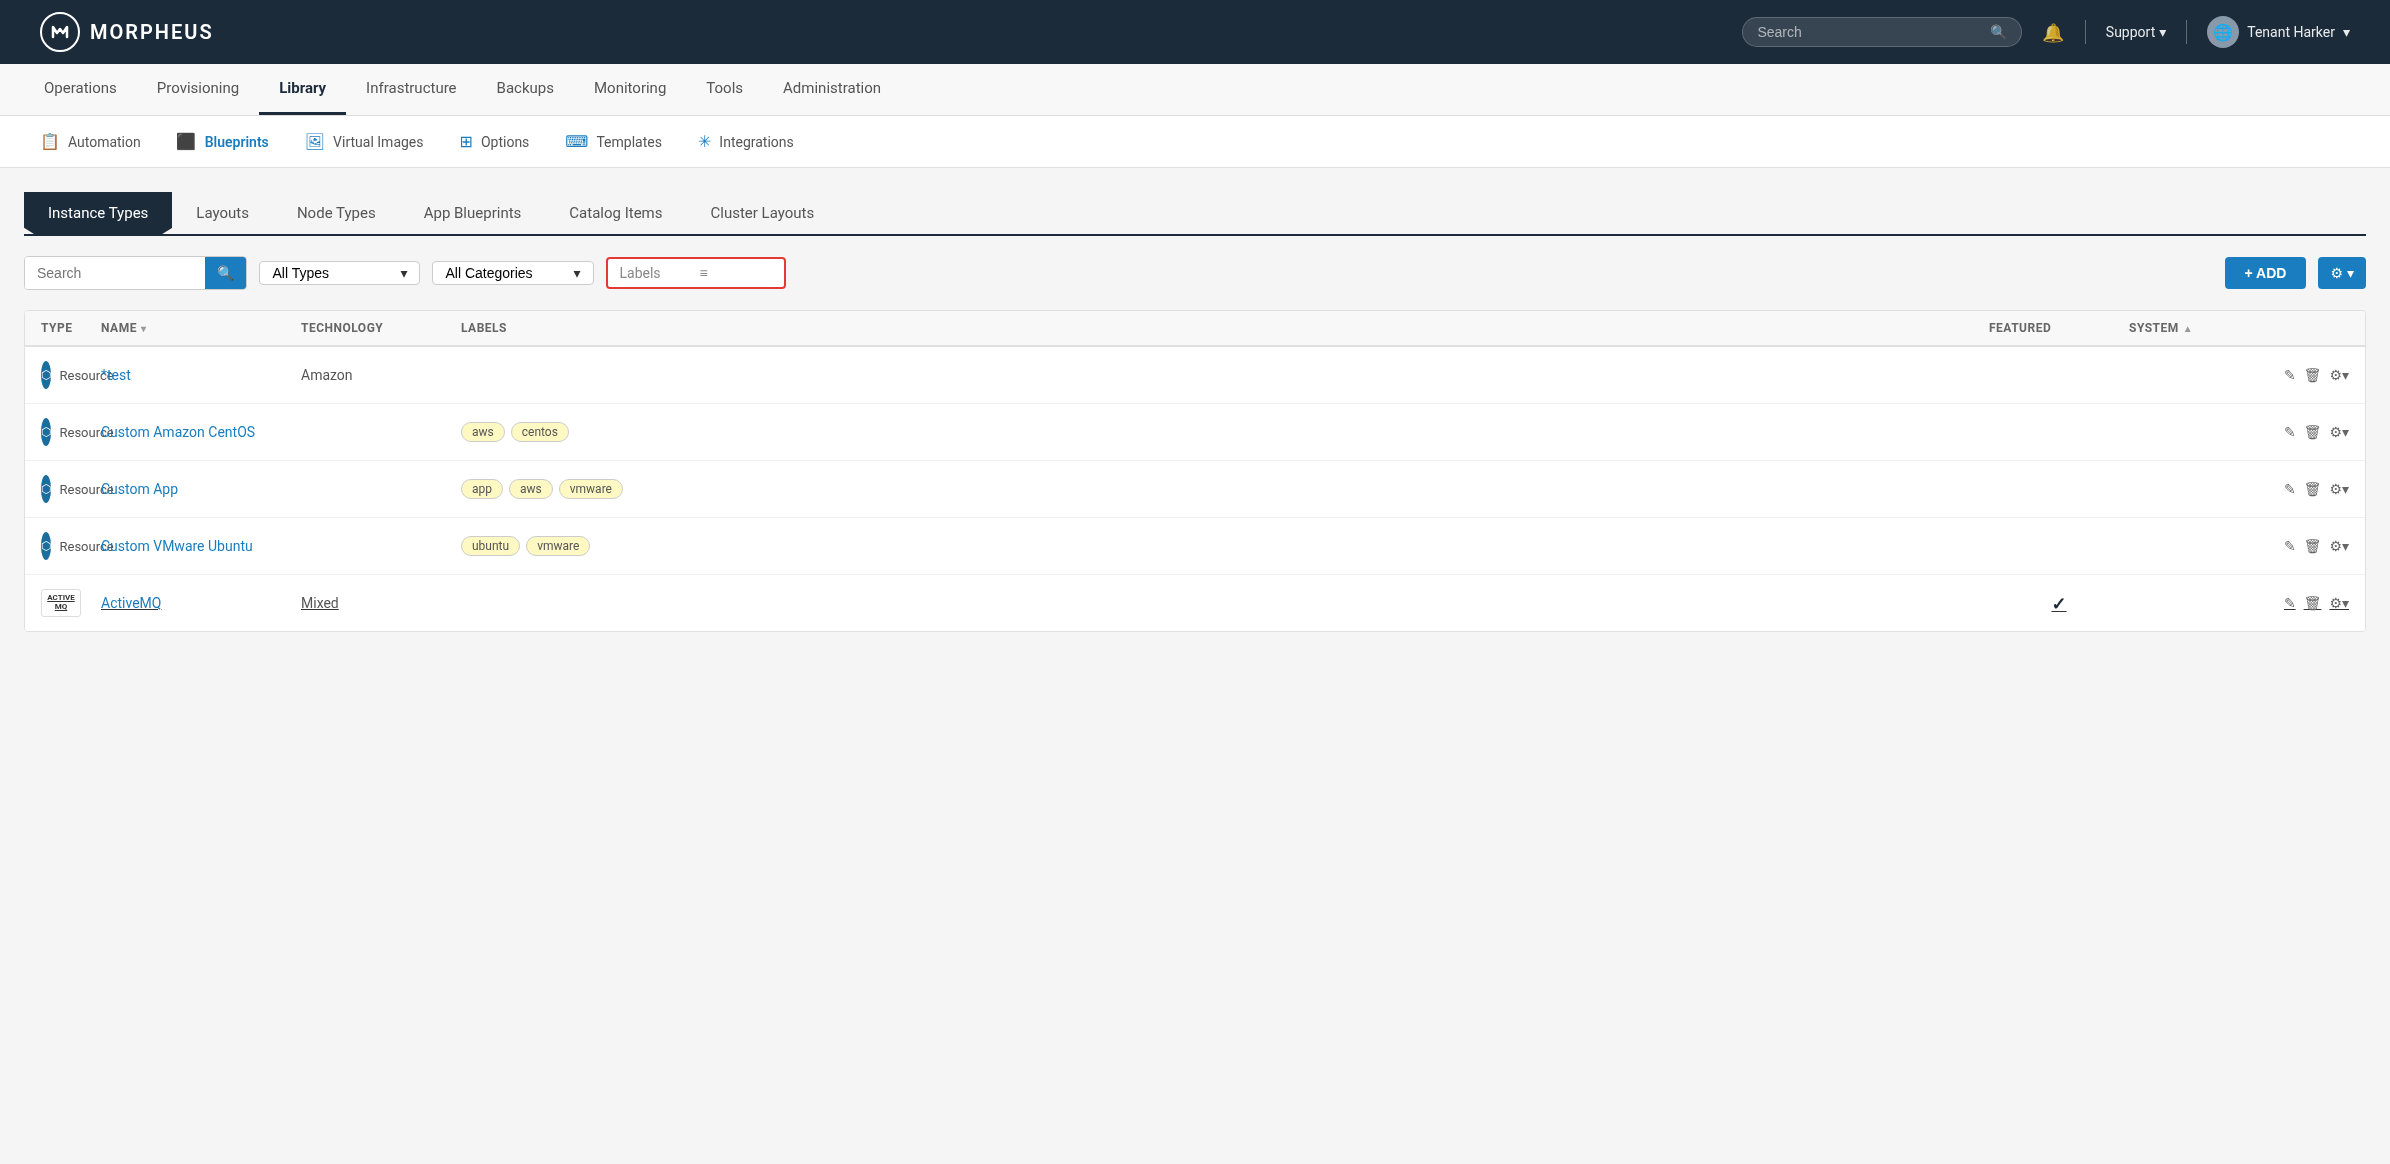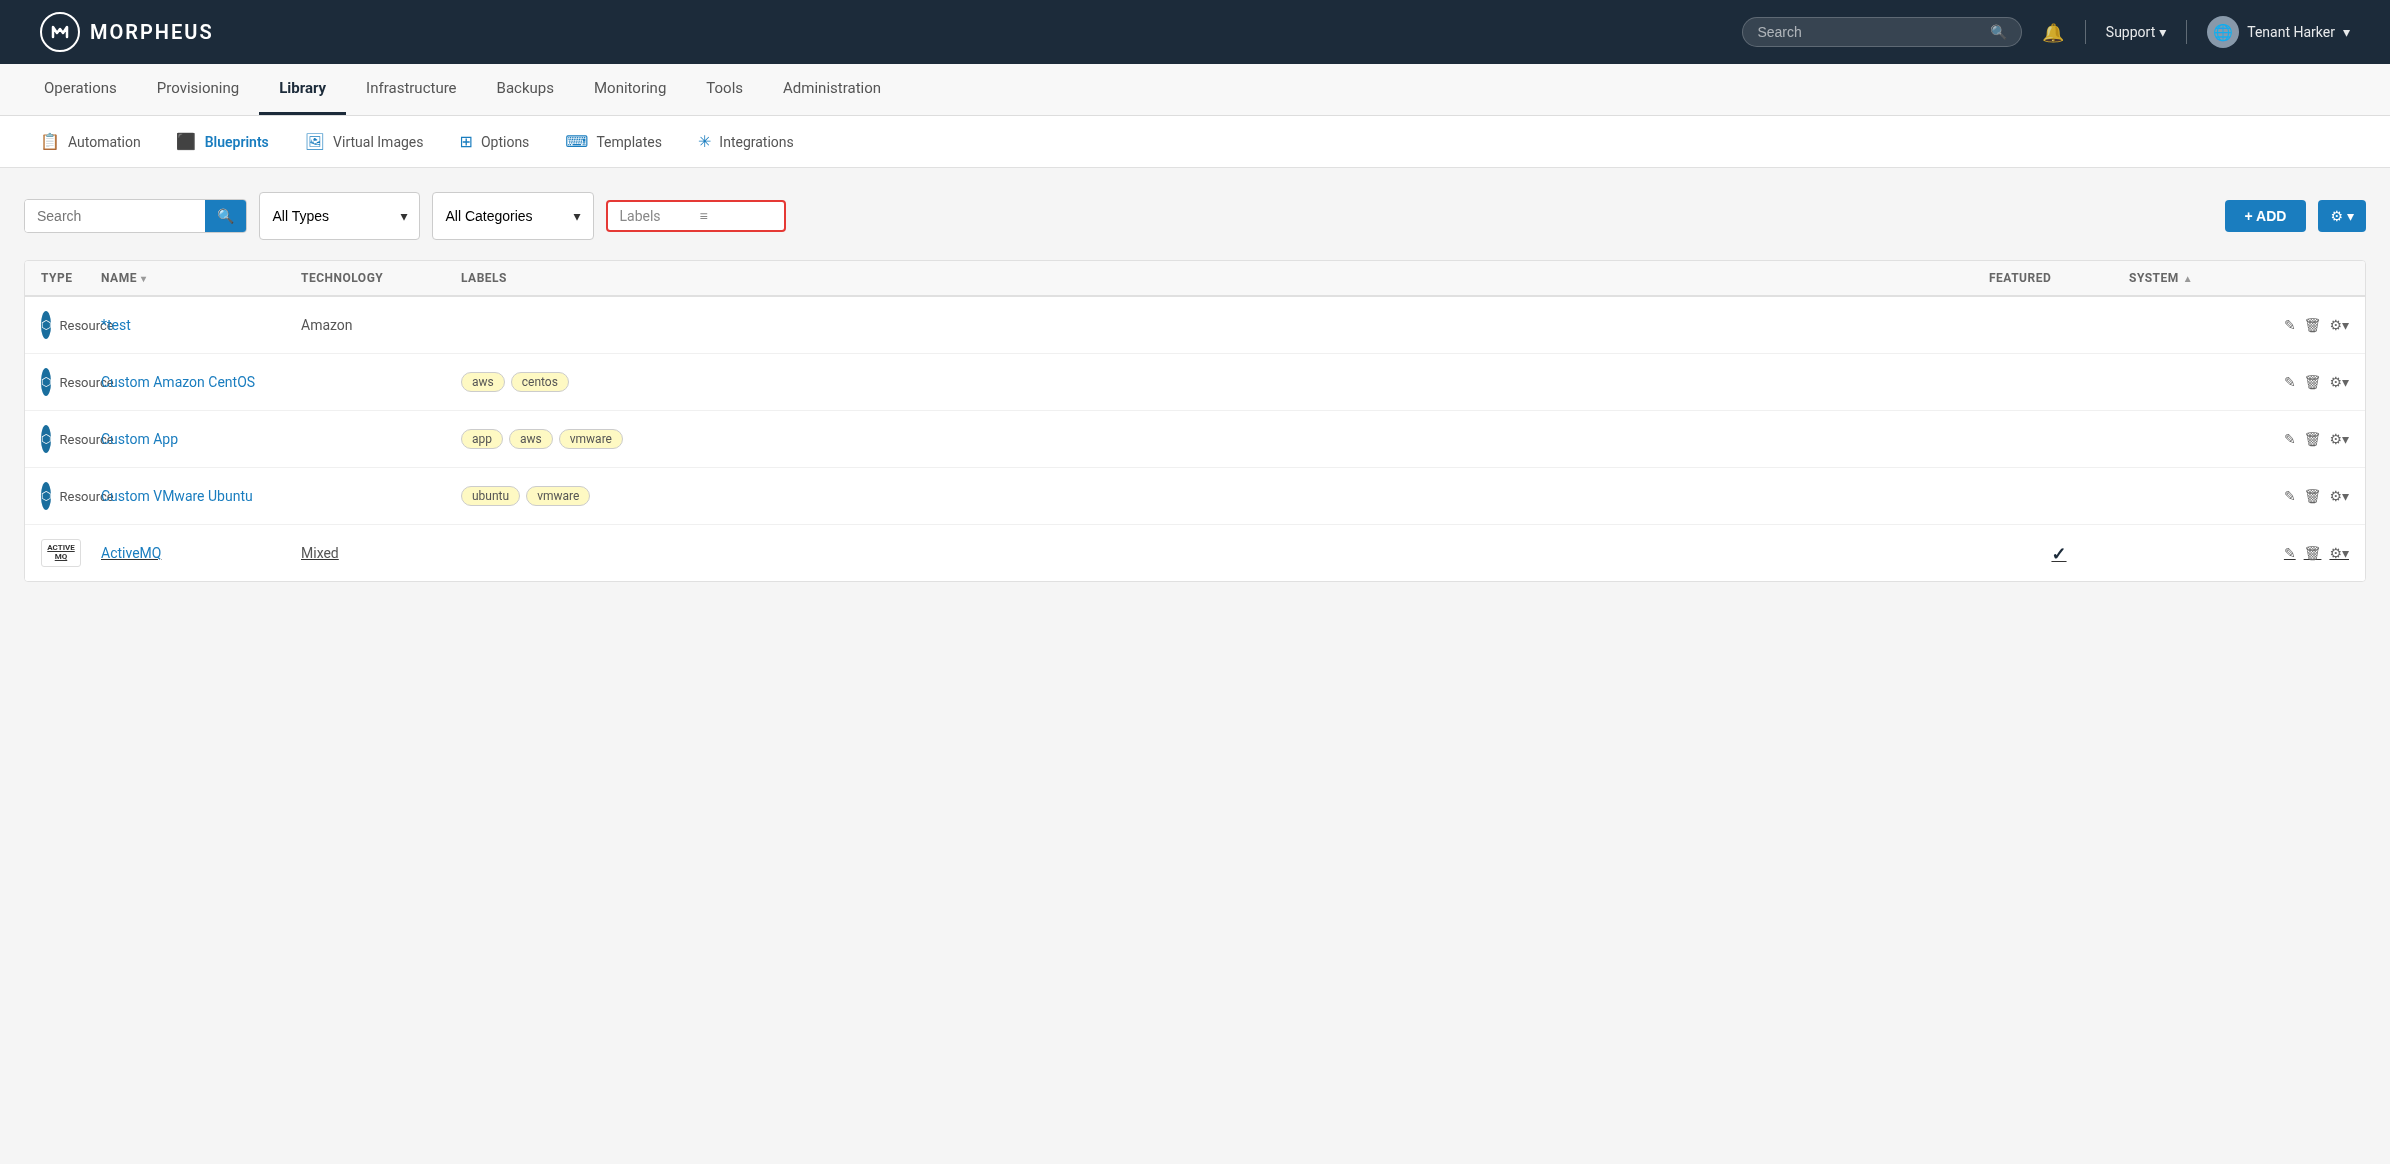--- a/index.html
+++ b/index.html
@@ -171,21 +171,21 @@
       cursor: pointer;
       font-size: 14px;
     }
     .select-wrap {
       display: flex;
       align-items: center;
       border: 1px solid #ccc;
       border-radius: 4px;
       background: white;
       padding: 0 12px;
-      height: 48px;
+      height: 24px;
       gap: 8px;
       cursor: pointer;
     }
     .select-wrap select {
       border: none;
       outline: none;
       background: transparent;
       font-size: 14px;
       cursor: pointer;
       appearance: none;
@@ -377,20 +377,28 @@
     <span>Templates</span>
   </div>
   <div class="sec-nav-item">
     <span class="nav-icon">✳</span>
     <span>Integrations</span>
   </div>
 </div>
 
 <div class="content">
 
+  <div class="tabs-bar">
+    <div class="tab active">Instance Types</div>
+    <div class="tab">Layouts</div>
+    <div class="tab">Node Types</div>
+    <div class="tab">App Blueprints</div>
+    <div class="tab">Catalog Items</div>
+    <div class="tab">Cluster Layouts</div>
+  </div>
 
   <div class="filters-row">
     <div class="search-input-wrap">
       <input type="text" placeholder="Search" style="">
       <button class="search-btn">🔍</button>
     </div>
     <div class="select-wrap">
       <select>
         <option>All Types</option>
       </select>

